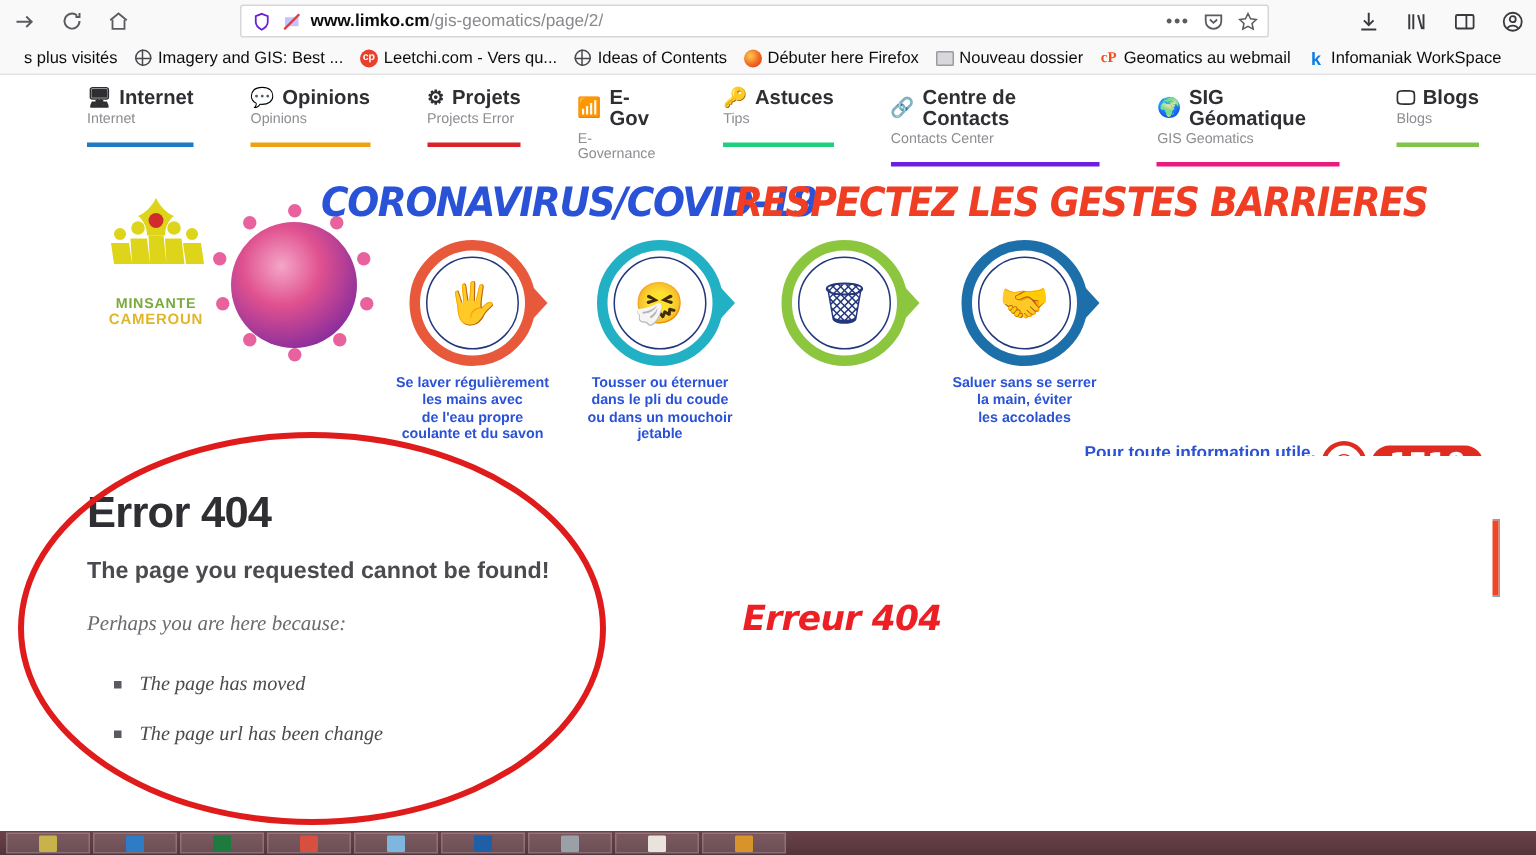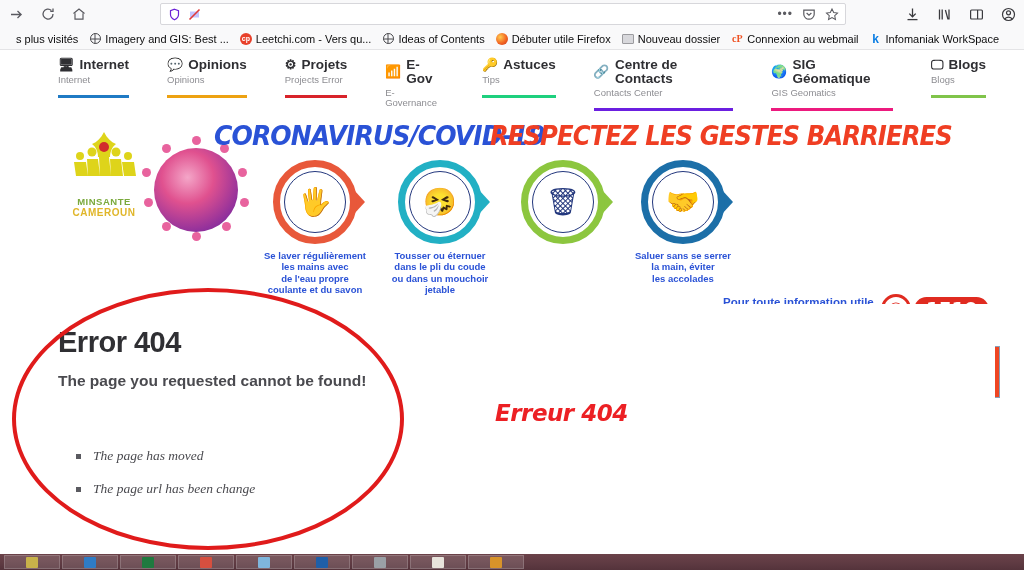--- a/index.html
+++ b/index.html
@@ -155,20 +155,21 @@
         <svg width="13" height="13" viewBox="0 0 13 13" fill="none" stroke="#6b21d6" stroke-width="1.2">
             <path d="M6.5 1.2l4 1.5v4c0 3-4 5.1-4 5.1s-4-2.1-4-5.1v-4z"></path>
           </svg>
       </span>
       <span class="url-icon">
         <svg width="13" height="13" viewBox="0 0 13 13" fill="none">
             <path d="M2 3.5h9v6H2z" fill="#c3c3ff"></path>
             <path d="M1.5 11.5L11.5 1.5" stroke="#e03a3a" stroke-width="1.6"></path>
           </svg>
       </span>
+      <span class="url-text"><b>www.limko.cm</b><span>/gis-geomatics/page/2/</span></span>
       <span class="url-right">
         <span class="dots">•••</span>
         <span class="url-icon">
           <svg width="14" height="14" viewBox="0 0 14 14" fill="none" stroke="#5a5a60" stroke-width="1.2">
               <path d="M1.8 3.2h10.4v4c0 3-2.6 5-5.2 5s-5.2-2-5.2-5z"></path>
               <path d="M4.6 6l2.4 2.2L9.4 6"></path>
             </svg>
         </span>
         <span class="url-icon">
           <svg width="15" height="15" viewBox="0 0 15 15" fill="none" stroke="#5a5a60" stroke-width="1.1">
@@ -227,33 +228,33 @@
       <div class="bm">
         <span class="bm-fav">
           <span class="globe"></span>
         </span>
         <span>Ideas of Contents</span>
       </div>
       <div class="bm">
         <span class="bm-fav">
           <span class="fav-fx"></span>
         </span>
-        <span>Débuter utile Firefox</span>
+        <span>Débuter here Firefox</span>
       </div>
       <div class="bm">
         <span class="bm-fav">
           <span class="fav-folder"></span>
         </span>
         <span>Nouveau dossier</span>
       </div>
       <div class="bm">
         <span class="bm-fav">
           <span class="fav-cp">cP</span>
         </span>
-        <span>Connexion au webmail</span>
+        <span>Geomatics au webmail</span>
       </div>
       <div class="bm">
         <span class="bm-fav">
           <span class="fav-k">k</span>
         </span>
         <span>Infomaniak WorkSpace</span>
       </div>
     </div>
 
   <div class="site-nav">
@@ -430,20 +431,21 @@
           <span class="limko-gt">GT</span>
         </div>
       </div>
       <div class="limko-url">http://www.limko.cm</div>
     </div>
   </div>
 
   <div class="content">
     <div class="err-title">Error 404</div>
     <div class="err-sub">The page you requested cannot be found!</div>
+    <div class="err-perhaps">Perhaps you are here because:</div>
     <ul class="err-list" id="reasons">
         <li>The page has moved</li>
         <li>The page url has been change</li>
       </ul>
     <div class="err-fr">Erreur 404</div>
   </div>
 
   <div class="redcircle"></div>
 
   <div class="taskbar" id="taskbar">

